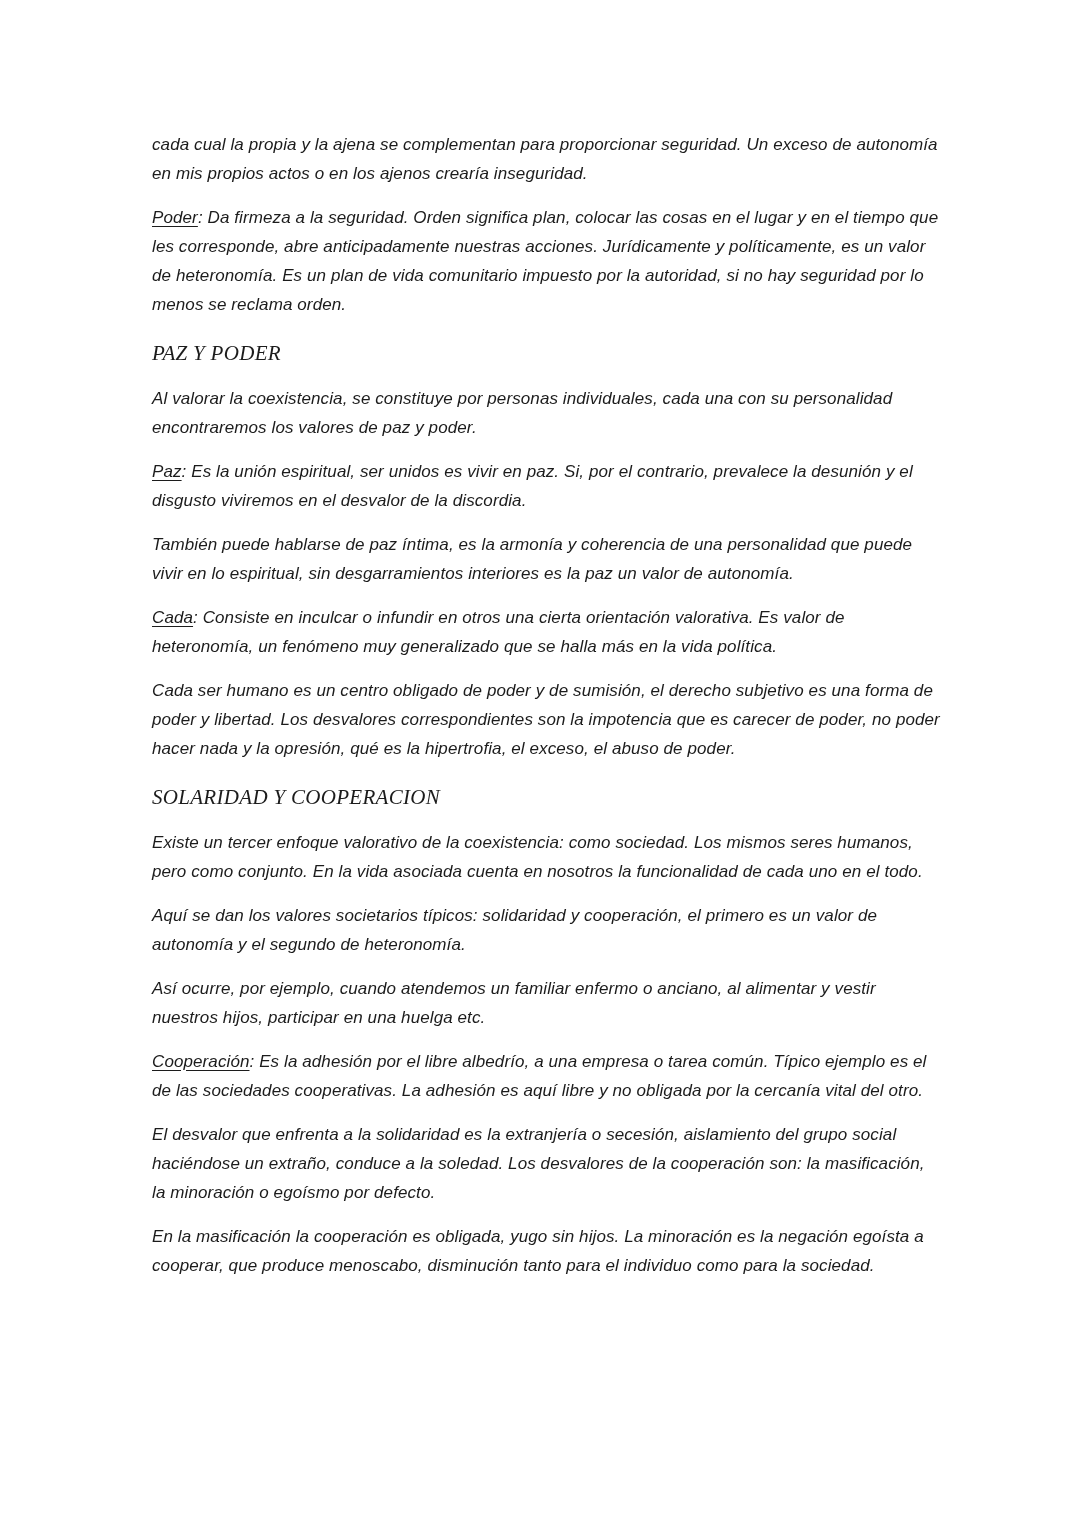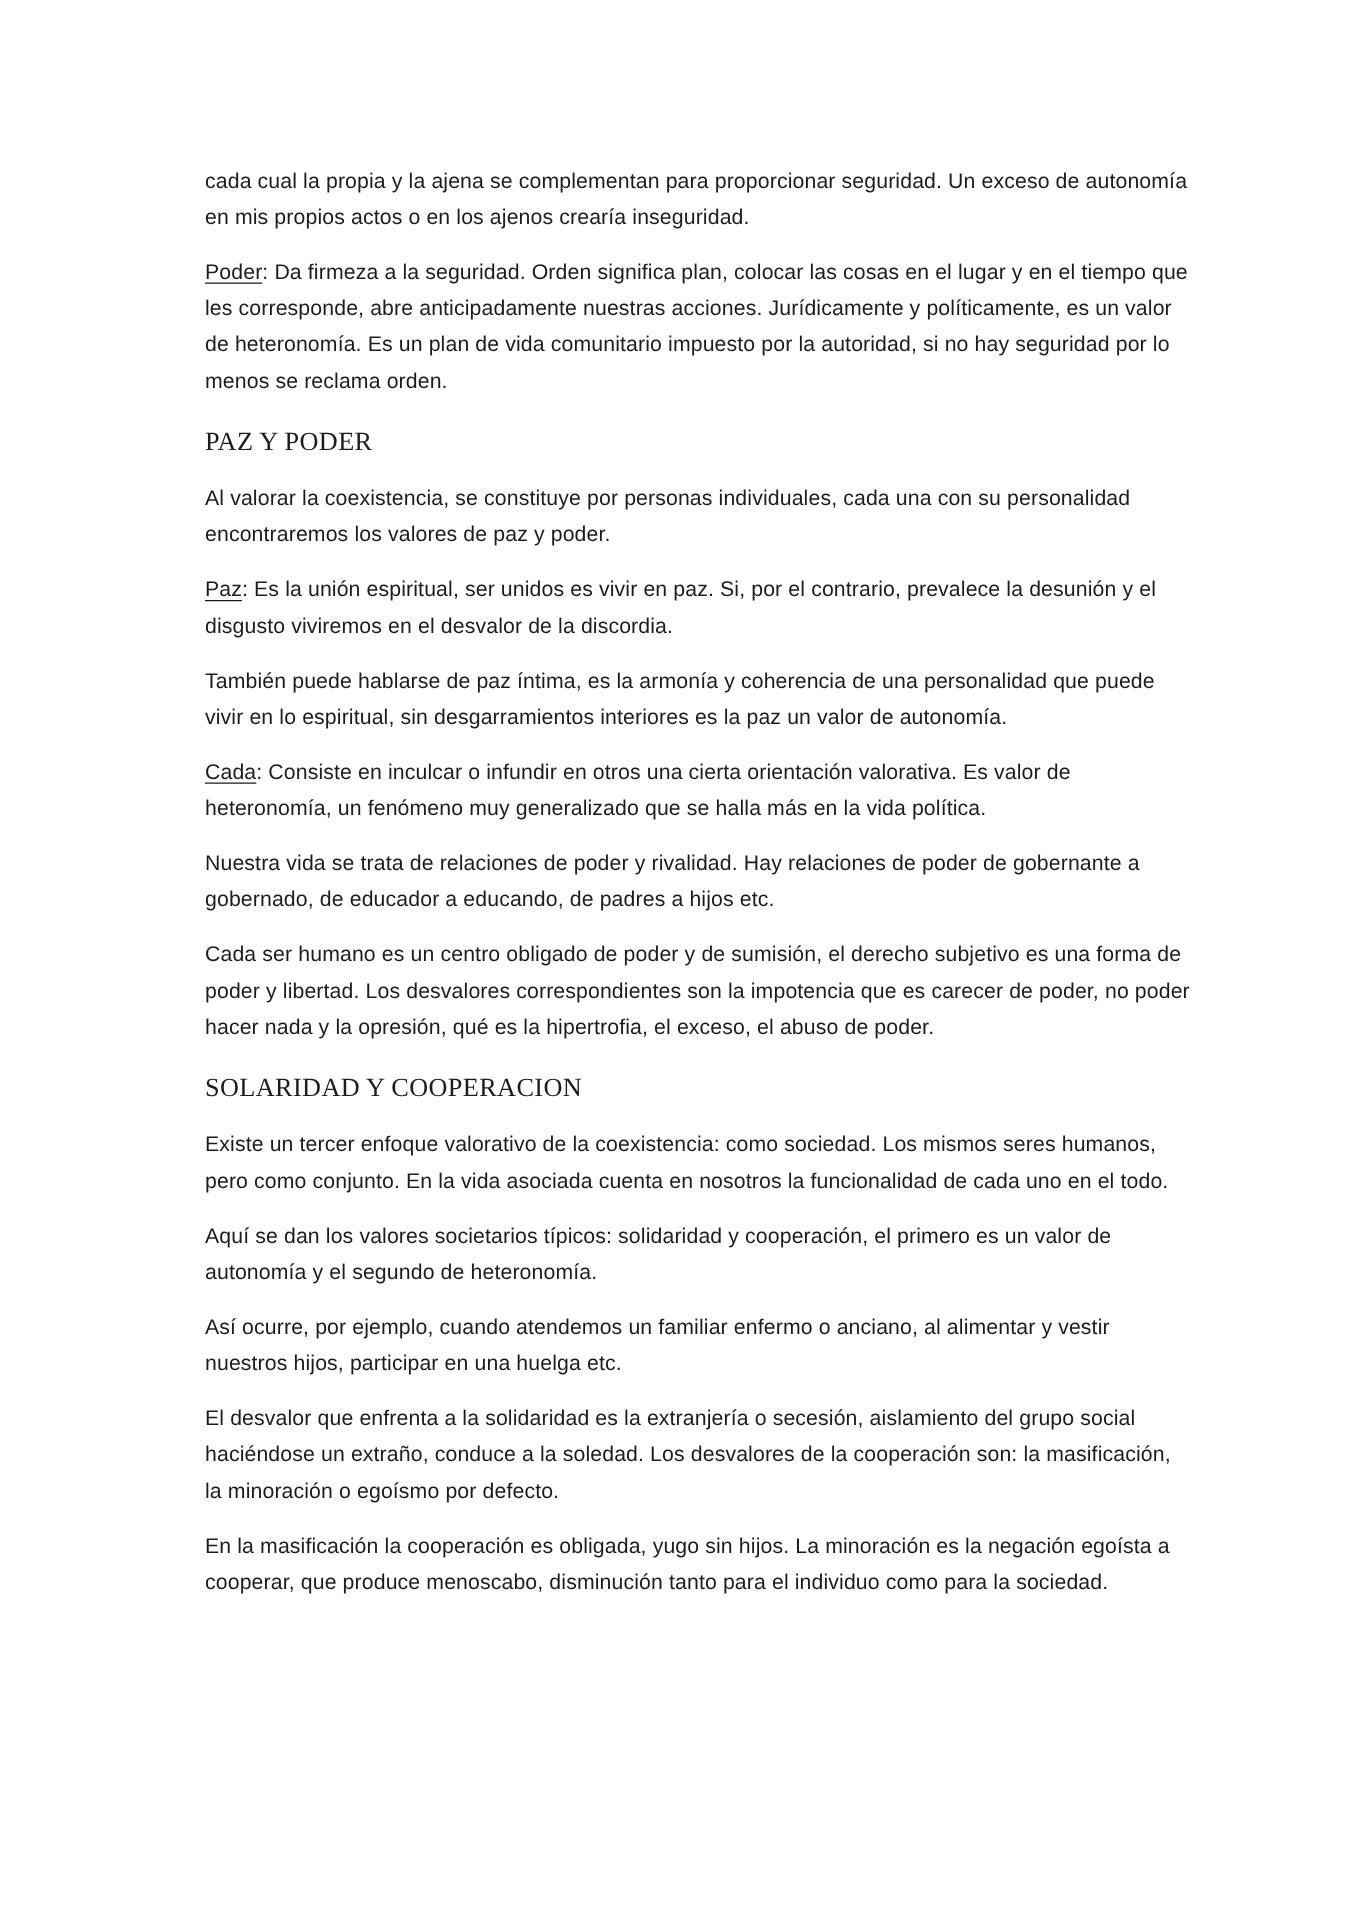--- a/index.html
+++ b/index.html
@@ -10,23 +10,24 @@
   body {
     width: 1080px;
     height: 1527px;
     position: relative;
     overflow: hidden;
     font-family: "Liberation Sans", "DejaVu Sans", sans-serif;
   }
   .doc-page {
     position: absolute;
     top: 130px;
-    left: 164px;
+    left: 152px;
     width: 790px;
     color: var(--text-color, #1c1c1c);
+    font-style: italic;
   }
   .doc-page p {
     font-size: 17px;
     line-height: 29px;
     margin: 0 0 15px 0;
     text-align: left;
     letter-spacing: 0.1px;
   }
   .doc-page h2 {
     font-family: "Liberation Serif", "DejaVu Serif", serif;
@@ -46,21 +47,21 @@
 <body style="background: rgb(255, 255, 255);">
 
 <main class="doc-page">
     <p>cada cual la propia y la ajena se complementan para proporcionar seguridad. Un exceso de autonomía en mis propios actos o en los ajenos crearía inseguridad.</p>
     <p><span class="lead">Poder</span>: Da firmeza a la seguridad. Orden significa plan, colocar las cosas en el lugar y en el tiempo que les corresponde, abre anticipadamente nuestras acciones. Jurídicamente y políticamente, es un valor de heteronomía. Es un plan de vida comunitario impuesto por la autoridad, si no hay seguridad por lo menos se reclama orden.</p>
     <h2>PAZ Y PODER</h2>
     <p>Al valorar la coexistencia, se constituye por personas individuales, cada una con su personalidad encontraremos los valores de paz y poder.</p>
     <p><span class="lead">Paz</span>: Es la unión espiritual, ser unidos es vivir en paz. Si, por el contrario, prevalece la desunión y el disgusto viviremos en el desvalor de la discordia.</p>
     <p>También puede hablarse de paz íntima, es la armonía y coherencia de una personalidad que puede vivir en lo espiritual, sin desgarramientos interiores es la paz un valor de autonomía.</p>
     <p><span class="lead">Cada</span>: Consiste en inculcar o infundir en otros una cierta orientación valorativa. Es valor de heteronomía, un fenómeno muy generalizado que se halla más en la vida política.</p>
-    <p>Nuestra vida se trata de relaciones de poder y rivalidad. Hay relaciones de poder de gobernante a gobernado, de educador a educando, de padres a hijos etc.</p>
     <p>Cada ser humano es un centro obligado de poder y de sumisión, el derecho subjetivo es una forma de poder y libertad. Los desvalores correspondientes son la impotencia que es carecer de poder, no poder hacer nada y la opresión, qué es la hipertrofia, el exceso, el abuso de poder.</p>
     <h2>SOLARIDAD Y COOPERACION</h2>
     <p>Existe un tercer enfoque valorativo de la coexistencia: como sociedad. Los mismos seres humanos, pero como conjunto. En la vida asociada cuenta en nosotros la funcionalidad de cada uno en el todo.</p>
     <p>Aquí se dan los valores societarios típicos: solidaridad y cooperación, el primero es un valor de autonomía y el segundo de heteronomía.</p>
     <p>Así ocurre, por ejemplo, cuando atendemos un familiar enfermo o anciano, al alimentar y vestir nuestros hijos, participar en una huelga etc.</p>
+    <p><span class="lead">Cooperación</span>: Es la adhesión por el libre albedrío, a una empresa o tarea común. Típico ejemplo es el de las sociedades cooperativas. La adhesión es aquí libre y no obligada por la cercanía vital del otro.</p>
     <p>El desvalor que enfrenta a la solidaridad es la extranjería o secesión, aislamiento del grupo social haciéndose un extraño, conduce a la soledad. Los desvalores de la cooperación son: la masificación, la minoración o egoísmo por defecto.</p>
     <p>En la masificación la cooperación es obligada, yugo sin hijos. La minoración es la negación egoísta a cooperar, que produce menoscabo, disminución tanto para el individuo como para la sociedad.</p>
   </main>
 
 </body></html>

